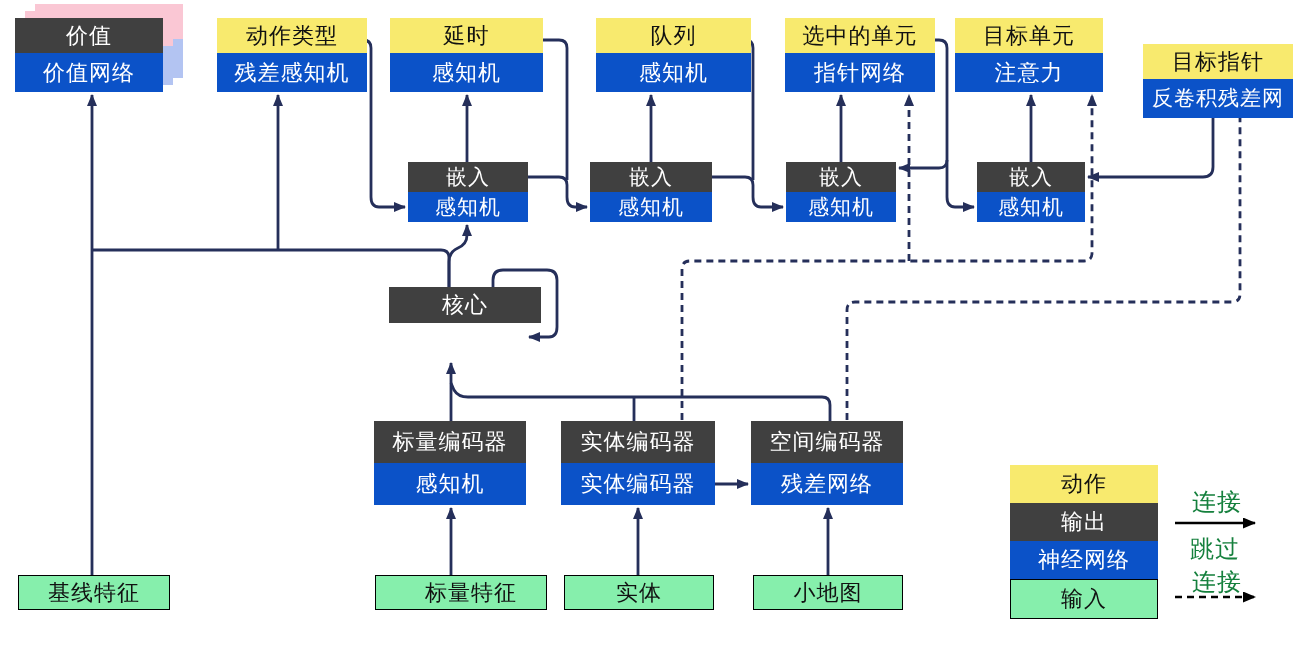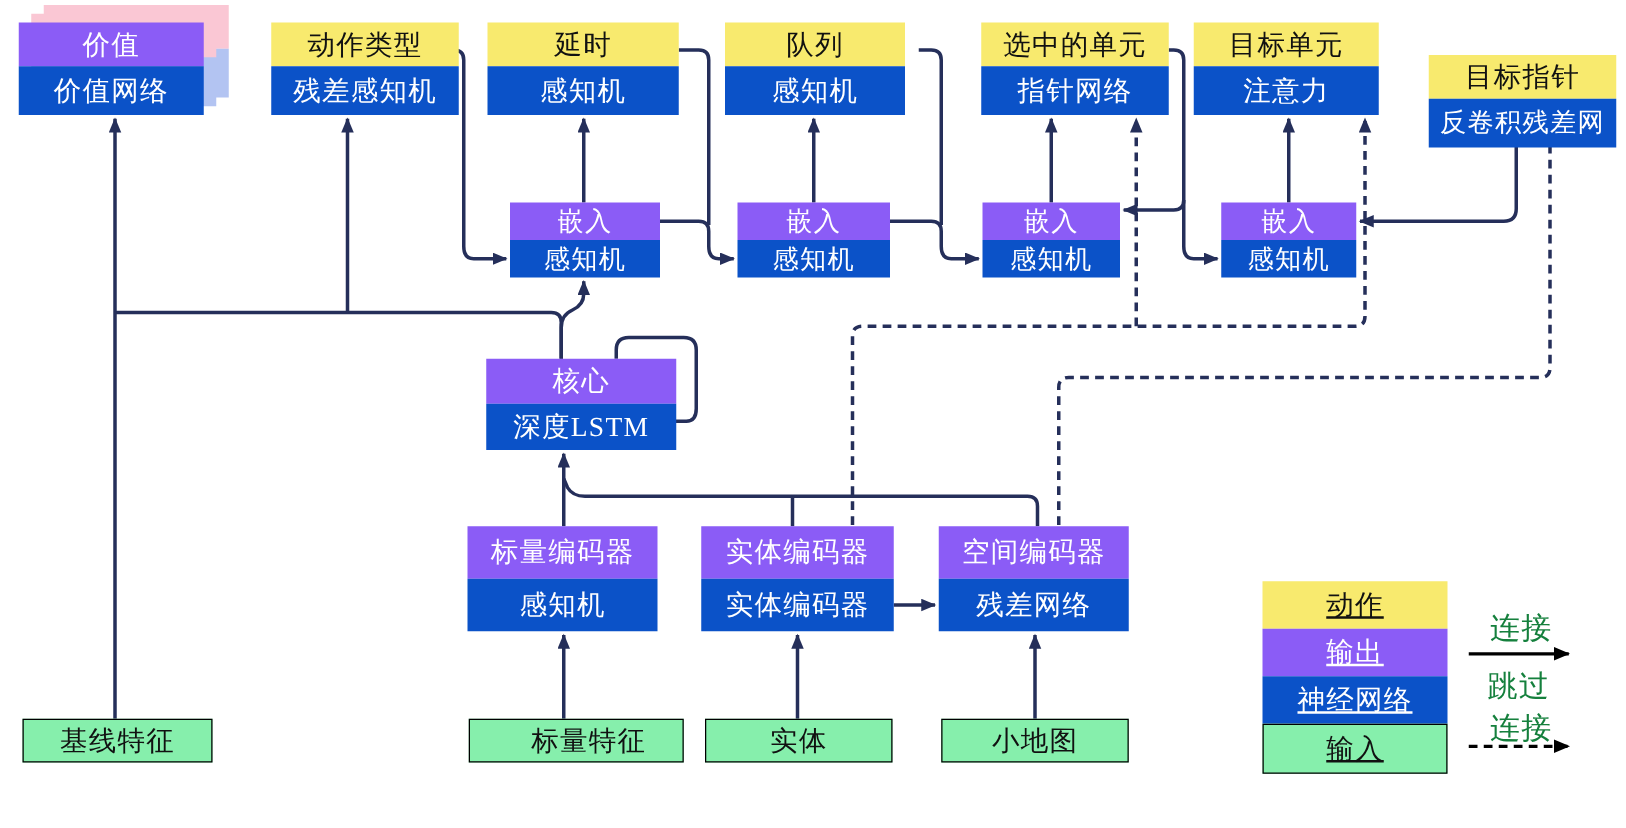--- a/index.html
+++ b/index.html
@@ -7,36 +7,36 @@
     position:relative;width:1301px;height:662px;background:#ffffff;overflow:hidden;
     font-family:"Liberation Serif","DejaVu Serif",serif;
   }
   #wires{position:absolute;left:0;top:0;z-index:1;}
   .node{position:absolute;z-index:3;}
   .half{
     display:flex;align-items:center;justify-content:center;
     font-size:22px;line-height:1;letter-spacing:1px;white-space:nowrap;
   }
   .c-yellow{background:#F8EA6E;color:#111111;}
-  .c-pink{background:#8b5cf6;color:#ffffff;}
+  .c-pink{background:#404040;color:#ffffff;}
   .c-blue{background:#0B52C8;color:#ffffff;}
   .c-green{background:#86efac;color:#111111;border:1px solid #000000;}
   .shadow{position:absolute;z-index:-1;}
   .shadow .s-top{width:100%;height:47%;background:#FAC7D4;}
   .shadow .s-bot{width:100%;height:53%;background:#B3C4F2;}
   .green-box{
     position:absolute;z-index:3;display:flex;align-items:center;justify-content:center;
     font-size:22px;letter-spacing:1px;white-space:nowrap;
   }
   
   #n-value{left:15px;top:18px;width:148px;}
   #n-value .t{height:35px;} #n-value .b{height:39px;}
   #n-action{left:205px;top:18px;width:150px;padding-left:12px;}
   #n-delay{left:390px;top:18px;width:153px;}
-  #n-queued{left:580px;top:18px;width:144px;}
+  #n-queued{left:596px;top:18px;width:155px;}
   #n-selected{left:785px;top:18px;width:150px;}
   #n-tunit{left:955px;top:18px;width:148px;}
   #n-tpoint{left:1143px;top:18px;width:150px;margin-top:26px;}
   .toprow .t{height:35px;} .toprow .b{height:39px;}
   #n-emb1{left:408px;top:162px;width:120px;}
   #n-emb2{left:590px;top:162px;width:122px;}
   #n-emb3{left:786px;top:162px;width:110px;}
   #n-emb4{left:977px;top:162px;width:108px;}
   .embrow .t{height:30px;} .embrow .b{height:30px;} .embrow .half{font-size:21px;}
   #n-core{left:389px;top:287px;width:152px;}
@@ -44,21 +44,21 @@
   #n-scalarenc{left:374px;top:421px;width:152px;}
   #n-entityenc{left:561px;top:421px;width:154px;}
   #n-spatialenc{left:751px;top:421px;width:152px;}
   .encrow .t{height:42px;} .encrow .b{height:42px;}
   #g-baseline{left:18px;top:575px;width:150px;height:33px;}
   #g-scalar{left:375px;top:575px;width:150px;height:33px;padding-left:20px;}
   #g-entities{left:564px;top:575px;width:148px;height:33px;}
   #g-minimap{left:753px;top:575px;width:148px;height:33px;}
   
   #legend-swatches{position:absolute;left:1010px;top:465px;width:148px;z-index:3;}
-  #legend-swatches .half{height:38px;text-decoration:underline;}
+  #legend-swatches .half{height:38px;}
   .leg-label{
     position:absolute;z-index:3;color:#15803d;font-size:24px;letter-spacing:1px;white-space:nowrap;
   }
   #leg-conn{left:1192px;top:486px;}
   #leg-skip1{left:1190px;top:533px;}
   #leg-skip2{left:1192px;top:566px;}
 </style>
 </head>
 <body>
 
@@ -192,21 +192,20 @@
     <div class="half t c-pink">嵌入</div>
     <div class="half b c-blue">感知机</div>
   </div>
   <div class="node embrow" id="n-emb4">
     <div class="half t c-pink">嵌入</div>
     <div class="half b c-blue">感知机</div>
   </div>
 
   <div class="node" id="n-core">
     <div class="half t c-pink">核心</div>
-    <div class="half b c-blue">深度LSTM</div>
   </div>
 
   <div class="node encrow" id="n-scalarenc">
     <div class="half t c-pink">标量编码器</div>
     <div class="half b c-blue">感知机</div>
   </div>
   <div class="node encrow" id="n-entityenc">
     <div class="half t c-pink">实体编码器</div>
     <div class="half b c-blue">实体编码器</div>
   </div>

